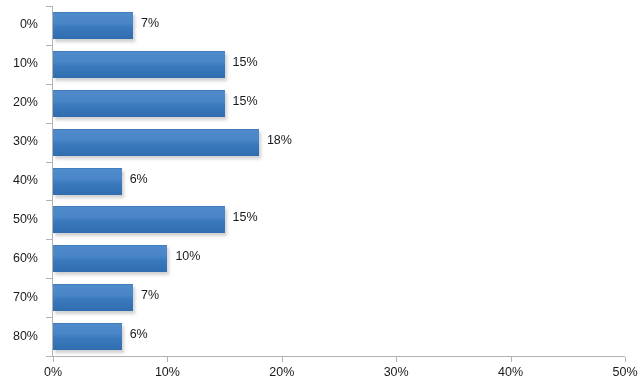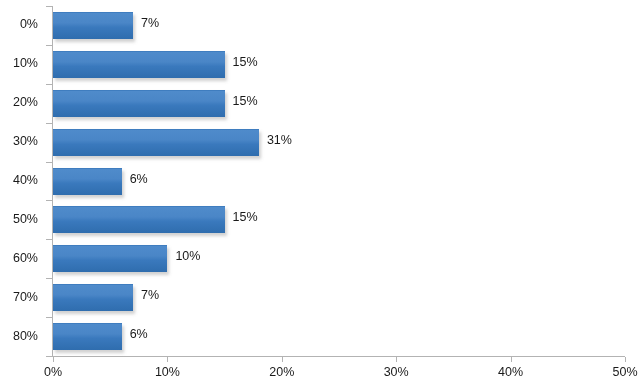--- a/index.html
+++ b/index.html
@@ -169,21 +169,21 @@
       <div class="bar-row" style="top: 50.8333px; width: 572px; left: 53px;">
         <div class="bar" style="width: 171.6px;"></div>
         <div class="bar-label" style="left: 179.6px;">15%</div>
       </div>
       <div class="bar-row" style="top: 89.7222px; width: 572px; left: 53px;">
         <div class="bar" style="width: 171.6px;"></div>
         <div class="bar-label" style="left: 179.6px;">15%</div>
       </div>
       <div class="bar-row" style="top: 128.611px; width: 572px; left: 53px;">
         <div class="bar" style="width: 205.92px;"></div>
-        <div class="bar-label" style="left: 213.92px;">31%</div>
+        <div class="bar-label" style="left: 213.92px;">18%</div>
       </div>
       <div class="bar-row" style="top: 167.5px; width: 572px; left: 53px;">
         <div class="bar" style="width: 68.64px;"></div>
         <div class="bar-label" style="left: 76.64px;">6%</div>
       </div>
       <div class="bar-row" style="top: 206.389px; width: 572px; left: 53px;">
         <div class="bar" style="width: 171.6px;"></div>
         <div class="bar-label" style="left: 179.6px;">15%</div>
       </div>
       <div class="bar-row" style="top: 245.278px; width: 572px; left: 53px;">

